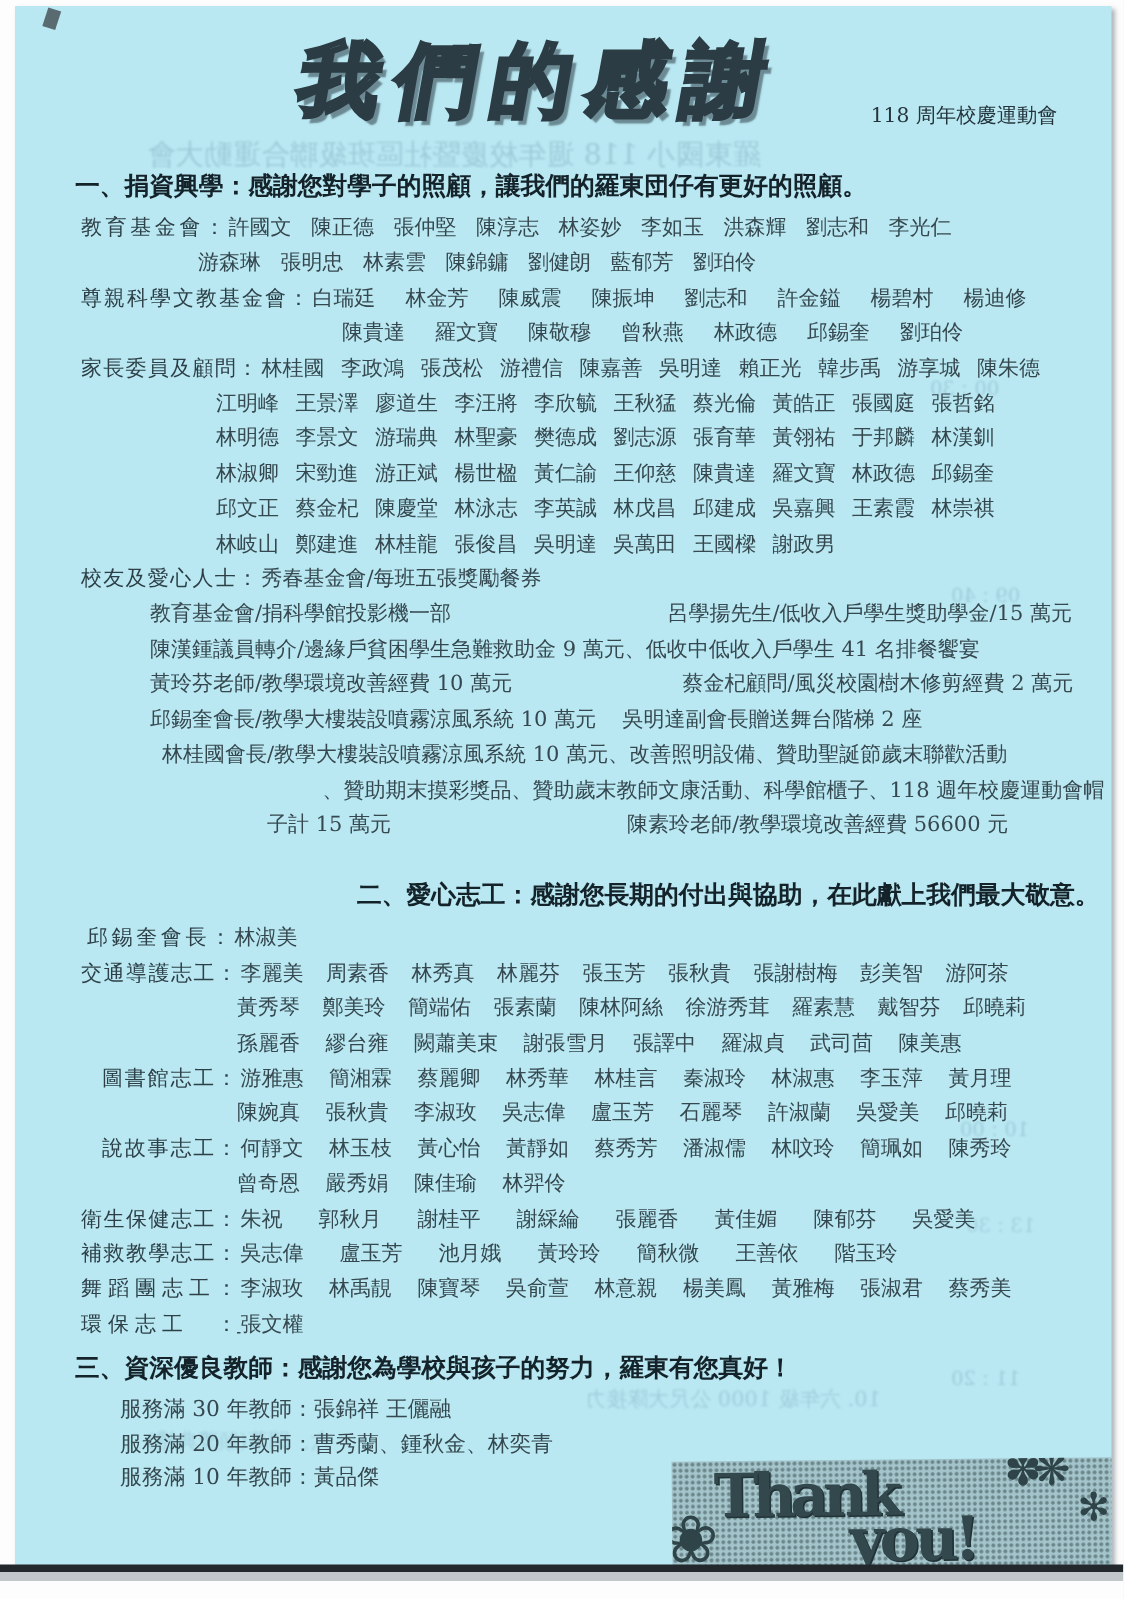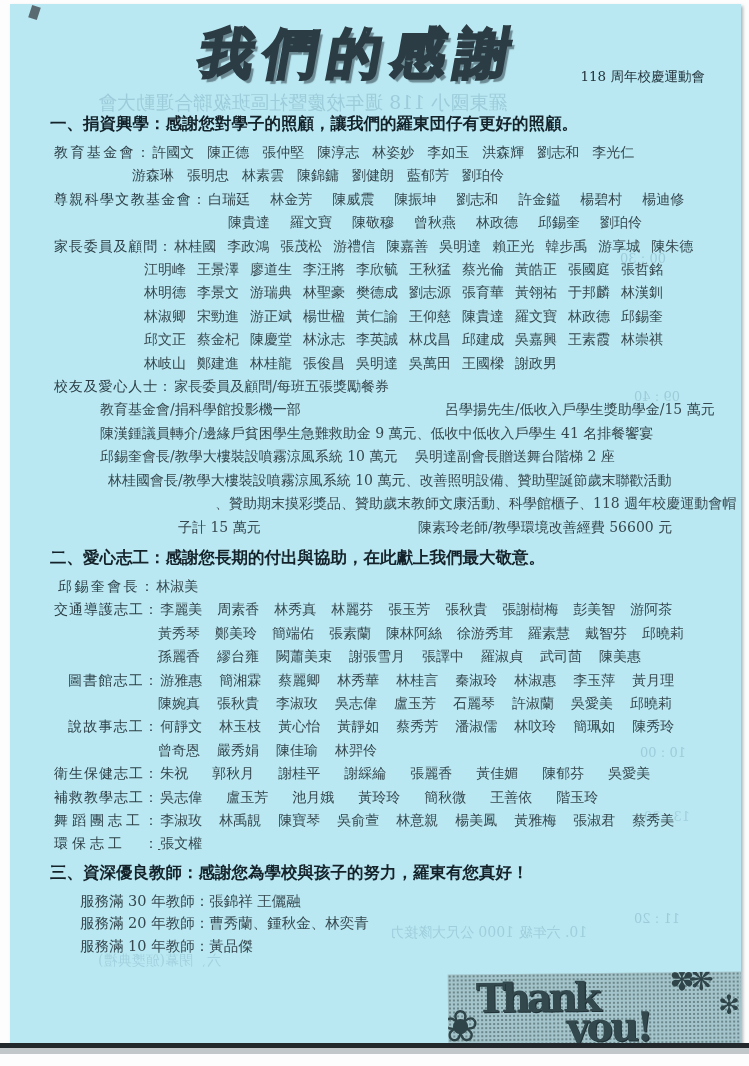--- a/index.html
+++ b/index.html
@@ -75,30 +75,31 @@
           <div class="row" style="padding-left: 4px;"><span class="lbl" style="width: 96px;">教育基金會：</span> <span class="nm" style="margin-right: 13px;">許國文</span><span class="nm" style="margin-right: 13px;">陳正德</span><span class="nm" style="margin-right: 13px;">張仲堅</span><span class="nm" style="margin-right: 13px;">陳淳志</span><span class="nm" style="margin-right: 13px;">林姿妙</span><span class="nm" style="margin-right: 13px;">李如玉</span><span class="nm" style="margin-right: 13px;">洪森輝</span><span class="nm" style="margin-right: 13px;">劉志和</span><span class="nm">李光仁</span></div>
           <div class="row" style="padding-left: 82px;"><span class="nm" style="margin-right: 13px;">游森琳</span><span class="nm" style="margin-right: 13px;">張明忠</span><span class="nm" style="margin-right: 13px;">林素雲</span><span class="nm" style="margin-right: 13px;">陳錦鏞</span><span class="nm" style="margin-right: 13px;">劉健朗</span><span class="nm" style="margin-right: 13px;">藍郁芳</span><span class="nm">劉珀伶</span></div>
           <div class="row" style="padding-left: 4px;"><span class="lbl" style="width: 152px;">尊親科學文教基金會：</span> <span class="nm" style="margin-right: 20px;">白瑞廷</span><span class="nm" style="margin-right: 20px;">林金芳</span><span class="nm" style="margin-right: 20px;">陳威震</span><span class="nm" style="margin-right: 20px;">陳振坤</span><span class="nm" style="margin-right: 20px;">劉志和</span><span class="nm" style="margin-right: 20px;">許金鎰</span><span class="nm" style="margin-right: 20px;">楊碧村</span><span class="nm">楊迪修</span></div>
           <div class="row" style="padding-left: 178px;"><span class="nm" style="margin-right: 20px;">陳貴達</span><span class="nm" style="margin-right: 20px;">羅文寶</span><span class="nm" style="margin-right: 20px;">陳敬穆</span><span class="nm" style="margin-right: 20px;">曾秋燕</span><span class="nm" style="margin-right: 20px;">林政德</span><span class="nm" style="margin-right: 20px;">邱錫奎</span><span class="nm">劉珀伶</span></div>
           <div class="row" style="padding-left: 4px;"><span class="lbl" style="width: 118px;">家長委員及顧問：</span> <span class="nm" style="margin-right: 11px;">林桂國</span><span class="nm" style="margin-right: 11px;">李政鴻</span><span class="nm" style="margin-right: 11px;">張茂松</span><span class="nm" style="margin-right: 11px;">游禮信</span><span class="nm" style="margin-right: 11px;">陳嘉善</span><span class="nm" style="margin-right: 11px;">吳明達</span><span class="nm" style="margin-right: 11px;">賴正光</span><span class="nm" style="margin-right: 11px;">韓步禹</span><span class="nm" style="margin-right: 11px;">游享城</span><span class="nm">陳朱德</span></div>
           <div class="row" style="padding-left: 94px;"><span class="nm" style="margin-right: 11px;">江明峰</span><span class="nm" style="margin-right: 11px;">王景澤</span><span class="nm" style="margin-right: 11px;">廖道生</span><span class="nm" style="margin-right: 11px;">李汪將</span><span class="nm" style="margin-right: 11px;">李欣毓</span><span class="nm" style="margin-right: 11px;">王秋猛</span><span class="nm" style="margin-right: 11px;">蔡光倫</span><span class="nm" style="margin-right: 11px;">黃皓正</span><span class="nm" style="margin-right: 11px;">張國庭</span><span class="nm">張哲銘</span></div>
           <div class="row" style="padding-left: 94px;"><span class="nm" style="margin-right: 11px;">林明德</span><span class="nm" style="margin-right: 11px;">李景文</span><span class="nm" style="margin-right: 11px;">游瑞典</span><span class="nm" style="margin-right: 11px;">林聖豪</span><span class="nm" style="margin-right: 11px;">樊德成</span><span class="nm" style="margin-right: 11px;">劉志源</span><span class="nm" style="margin-right: 11px;">張育華</span><span class="nm" style="margin-right: 11px;">黃翎祐</span><span class="nm" style="margin-right: 11px;">于邦麟</span><span class="nm">林漢釧</span></div>
           <div class="row" style="padding-left: 94px;"><span class="nm" style="margin-right: 11px;">林淑卿</span><span class="nm" style="margin-right: 11px;">宋勁進</span><span class="nm" style="margin-right: 11px;">游正斌</span><span class="nm" style="margin-right: 11px;">楊世楹</span><span class="nm" style="margin-right: 11px;">黃仁諭</span><span class="nm" style="margin-right: 11px;">王仰慈</span><span class="nm" style="margin-right: 11px;">陳貴達</span><span class="nm" style="margin-right: 11px;">羅文寶</span><span class="nm" style="margin-right: 11px;">林政德</span><span class="nm">邱錫奎</span></div>
           <div class="row" style="padding-left: 94px;"><span class="nm" style="margin-right: 11px;">邱文正</span><span class="nm" style="margin-right: 11px;">蔡金杞</span><span class="nm" style="margin-right: 11px;">陳慶堂</span><span class="nm" style="margin-right: 11px;">林泳志</span><span class="nm" style="margin-right: 11px;">李英誠</span><span class="nm" style="margin-right: 11px;">林戊昌</span><span class="nm" style="margin-right: 11px;">邱建成</span><span class="nm" style="margin-right: 11px;">吳嘉興</span><span class="nm" style="margin-right: 11px;">王素霞</span><span class="nm">林崇祺</span></div>
           <div class="row" style="padding-left: 94px;"><span class="nm" style="margin-right: 11px;">林岐山</span><span class="nm" style="margin-right: 11px;">鄭建進</span><span class="nm" style="margin-right: 11px;">林桂龍</span><span class="nm" style="margin-right: 11px;">張俊昌</span><span class="nm" style="margin-right: 11px;">吳明達</span><span class="nm" style="margin-right: 11px;">吳萬田</span><span class="nm" style="margin-right: 11px;">王國樑</span><span class="nm">謝政男</span></div>
-          <div class="row" style="padding-left: 4px;"><span class="lbl" style="width: 118px;">校友及愛心人士：</span> <span>家長委員及顧問/每班五張獎勵餐券</span></div>
+          <div class="row" style="padding-left: 4px;"><span class="lbl" style="width: 118px;">校友及愛心人士：</span> <span>秀春基金會/每班五張獎勵餐券</span></div>
           <div class="row" style="padding-left: 50px;"><span>教育基金會/捐科學館投影機一部</span><span class="rt" style="left: 395px;">呂學揚先生/低收入戶學生獎助學金/15 萬元</span></div>
           <div class="row" style="padding-left: 50px;"><span class="tx">陳漢鍾議員轉介/邊緣戶貧困學生急難救助金 9 萬元、低收中低收入戶學生 41 名排餐饗宴</span></div>
+          <div class="row" style="padding-left: 50px;"><span>黃玲芬老師/教學環境改善經費 10 萬元</span><span class="rt" style="left: 405px;">蔡金杞顧問/風災校園樹木修剪經費 2 萬元</span></div>
           <div class="row" style="padding-left: 50px;"><span>邱錫奎會長/教學大樓裝設噴霧涼風系統 10 萬元</span><span class="rt" style="left: 365px;">吳明達副會長贈送舞台階梯 2 座</span></div>
           <div class="row" style="padding-left: 58px;"><span class="tx">林桂國會長/教學大樓裝設噴霧涼風系統 10 萬元、改善照明設備、贊助聖誕節歲末聯歡活動</span></div>
           <div class="row" style="padding-left: 165px;"><span class="tx">、贊助期末摸彩獎品、贊助歲末教師文康活動、科學館櫃子、118 週年校慶運動會帽</span></div>
           <div class="row" style="padding-left: 128px;"><span>子計 15 萬元</span><span class="rt" style="left: 368px;">陳素玲老師/教學環境改善經費 56600 元</span></div>
         </div>
 
-      <div class="sec-heading" style="margin-top:7px;">二、愛心志工：感謝您長期的付出與協助，在此獻上我們最大敬意。</div>
+      <div class="sec-heading" style="margin-top:23px;text-align:right;">二、愛心志工：感謝您長期的付出與協助，在此獻上我們最大敬意。</div>
       <div id="s2-rows" class="s2">
           <div class="row" style="padding-left: 8px;"><span class="lbl" style="width: 96px;">邱錫奎會長：</span> <span class="nm">林淑美</span></div>
           <div class="row" style="padding-left: 4px;"><span class="lbl" style="width: 104px;">交通導護志工：</span> <span class="nm" style="margin-right: 15px;">李麗美</span><span class="nm" style="margin-right: 15px;">周素香</span><span class="nm" style="margin-right: 15px;">林秀真</span><span class="nm" style="margin-right: 15px;">林麗芬</span><span class="nm" style="margin-right: 15px;">張玉芳</span><span class="nm" style="margin-right: 15px;">張秋貴</span><span class="nm" style="margin-right: 15px;">張謝樹梅</span><span class="nm" style="margin-right: 15px;">彭美智</span><span class="nm">游阿茶</span></div>
           <div class="row" style="padding-left: 108px;"><span class="nm" style="margin-right: 15px;">黃秀琴</span><span class="nm" style="margin-right: 15px;">鄭美玲</span><span class="nm" style="margin-right: 15px;">簡端佑</span><span class="nm" style="margin-right: 15px;">張素蘭</span><span class="nm" style="margin-right: 15px;">陳林阿絲</span><span class="nm" style="margin-right: 15px;">徐游秀茸</span><span class="nm" style="margin-right: 15px;">羅素慧</span><span class="nm" style="margin-right: 15px;">戴智芬</span><span class="nm">邱曉莉</span></div>
           <div class="row" style="padding-left: 108px;"><span class="nm" style="margin-right: 17px;">孫麗香</span><span class="nm" style="margin-right: 17px;">繆台雍</span><span class="nm" style="margin-right: 17px;">闕蕭美束</span><span class="nm" style="margin-right: 17px;">謝張雪月</span><span class="nm" style="margin-right: 17px;">張譯中</span><span class="nm" style="margin-right: 17px;">羅淑貞</span><span class="nm" style="margin-right: 17px;">武司茴</span><span class="nm">陳美惠</span></div>
           <div class="row" style="padding-left: 18px;"><span class="lbl" style="width: 90px;">圖書館志工：</span> <span class="nm" style="margin-right: 17px;">游雅惠</span><span class="nm" style="margin-right: 17px;">簡湘霖</span><span class="nm" style="margin-right: 17px;">蔡麗卿</span><span class="nm" style="margin-right: 17px;">林秀華</span><span class="nm" style="margin-right: 17px;">林桂言</span><span class="nm" style="margin-right: 17px;">秦淑玲</span><span class="nm" style="margin-right: 17px;">林淑惠</span><span class="nm" style="margin-right: 17px;">李玉萍</span><span class="nm">黃月理</span></div>
           <div class="row" style="padding-left: 108px;"><span class="nm" style="margin-right: 17px;">陳婉真</span><span class="nm" style="margin-right: 17px;">張秋貴</span><span class="nm" style="margin-right: 17px;">李淑玫</span><span class="nm" style="margin-right: 17px;">吳志偉</span><span class="nm" style="margin-right: 17px;">盧玉芳</span><span class="nm" style="margin-right: 17px;">石麗琴</span><span class="nm" style="margin-right: 17px;">許淑蘭</span><span class="nm" style="margin-right: 17px;">吳愛美</span><span class="nm">邱曉莉</span></div>
           <div class="row" style="padding-left: 18px;"><span class="lbl" style="width: 90px;">說故事志工：</span> <span class="nm" style="margin-right: 17px;">何靜文</span><span class="nm" style="margin-right: 17px;">林玉枝</span><span class="nm" style="margin-right: 17px;">黃心怡</span><span class="nm" style="margin-right: 17px;">黃靜如</span><span class="nm" style="margin-right: 17px;">蔡秀芳</span><span class="nm" style="margin-right: 17px;">潘淑儒</span><span class="nm" style="margin-right: 17px;">林呅玲</span><span class="nm" style="margin-right: 17px;">簡珮如</span><span class="nm">陳秀玲</span></div>
           <div class="row" style="padding-left: 108px;"><span class="nm" style="margin-right: 17px;">曾奇恩</span><span class="nm" style="margin-right: 17px;">嚴秀娟</span><span class="nm" style="margin-right: 17px;">陳佳瑜</span><span class="nm">林羿伶</span></div>
           <div class="row" style="padding-left: 4px;"><span class="lbl" style="width: 104px;">衛生保健志工：</span> <span class="nm" style="margin-right: 24px;">朱祝</span><span class="nm" style="margin-right: 24px;">郭秋月</span><span class="nm" style="margin-right: 24px;">謝桂平</span><span class="nm" style="margin-right: 24px;">謝綵綸</span><span class="nm" style="margin-right: 24px;">張麗香</span><span class="nm" style="margin-right: 24px;">黃佳媚</span><span class="nm" style="margin-right: 24px;">陳郁芬</span><span class="nm">吳愛美</span></div>

